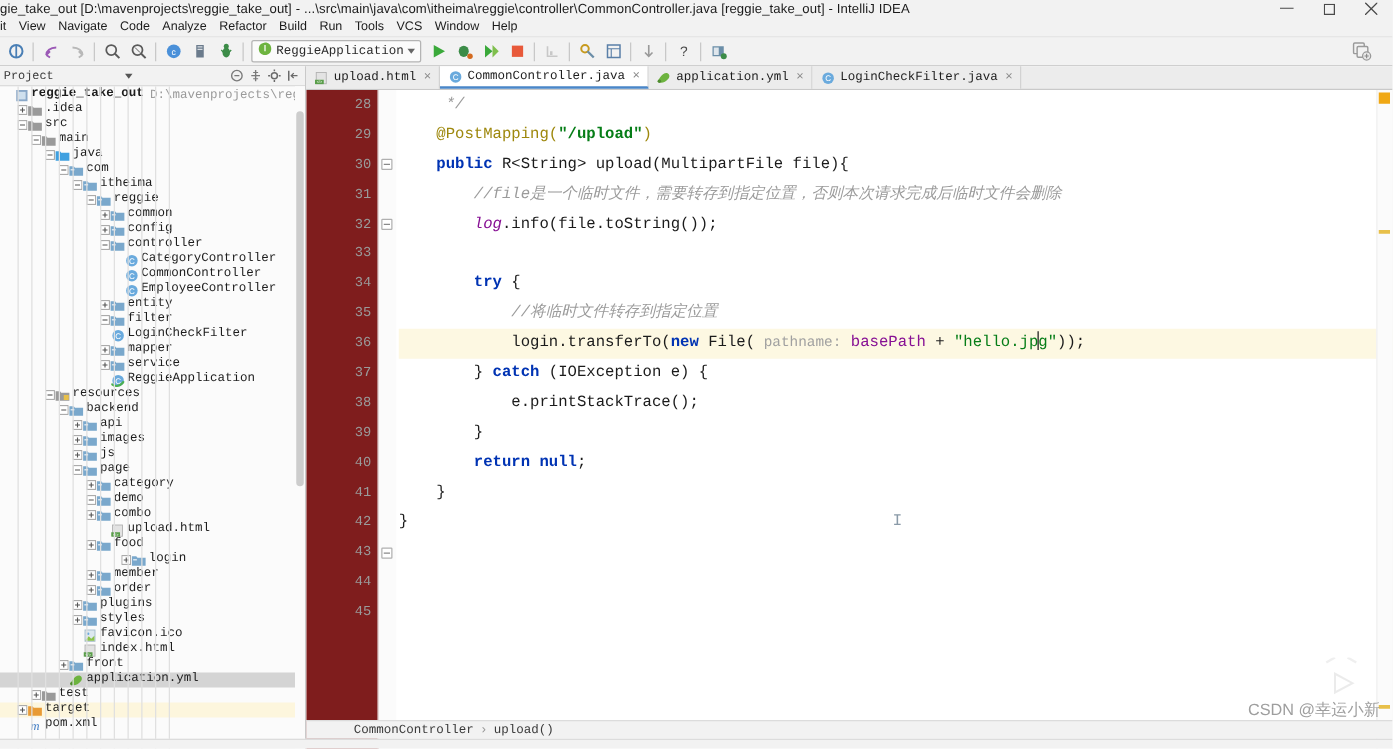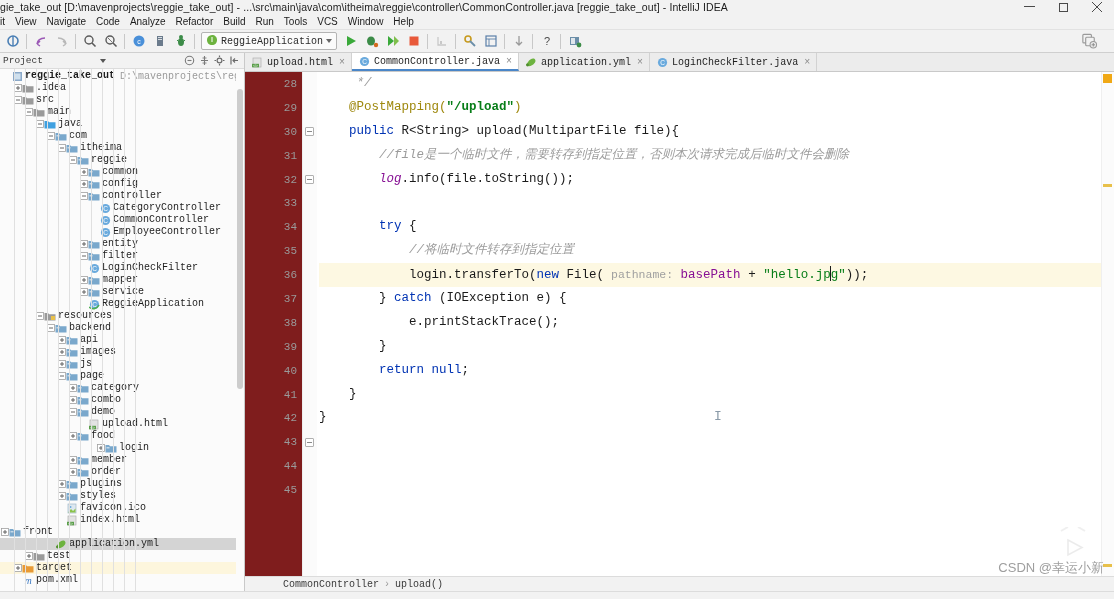--- a/index.html
+++ b/index.html
@@ -160,21 +160,21 @@
   .foldmark { position: absolute; width: 9px; height: 9px; border: 1px solid #b0b0b0; background: #fff; border-radius: 1px; left: 2px;}
   .foldmark::after { content:''; position:absolute; left:1px; right:1px; top:3px; height:1px; background:#8a8a8a; }
 
   .code {
     flex: 1; position: relative;
     font-family: "Liberation Mono", monospace; font-size: 12.5px;
     color: #1b1b1b; padding-left: 16px;
   }
   .cline { height: 23.9px; line-height: 23.9px; white-space: pre; }
   .cline.hl { background: #fdf8e2; }
-  .kw      { color: #0033b3; font-weight: normal; }
+  .kw      { color: #0033b3; font-weight: bold; }
   .str     { color: #067d17; }
   .cmt     { color: #9b9b9b; font-style: italic; }
   .jdoc-t  { color: #9b9b9b; font-style: italic; }
   .jdoc-tag{ color: #717171; font-style: italic; font-weight: bold; text-decoration: underline; background:#f6ebd2;}
   .jdoc-p  { color: #1b1b1b; font-style: italic; font-weight: bold; background:#f6ebd2;}
   .anno    { color: #9e880d; }
   .annostr { color: #067d17; font-weight: bold;}
   .hint    { color: #a0a0a0; font-size: 11.5px; }
   .field   { color: #871094; }
   .cursor {
@@ -799,45 +799,45 @@
                 <path d="M0.5 2 L4 2 L5 3.2 L11.5 3.2 L11.5 9.5 L0.5 9.5 Z" fill="#7aa8cc"></path>
                 <rect x="1.5" y="4.2" width="3" height="1.2" fill="#fff" opacity=".7"></rect>
               </svg>
             </span>
             <span class="tlabel">category</span>
           </div>
           <div class="trow" style="padding-left: 68px;">
             <span class="twist">
               <svg width="8" height="8" viewBox="0 0 8 8">
                 <rect x="0.5" y="0.5" width="7" height="7" fill="#fff" stroke="#a0a0a0" stroke-width=".8"></rect>
+                <path d="M2 4 L6 4" stroke="#555" stroke-width=".9"></path>
+              </svg>
+            </span>
+            <span class="ticon">
+              <svg width="12" height="11" viewBox="0 0 12 11">
+                <path d="M0.5 2 L4 2 L5 3.2 L11.5 3.2 L11.5 9.5 L0.5 9.5 Z" fill="#7aa8cc"></path>
+                <rect x="1.5" y="4.2" width="3" height="1.2" fill="#fff" opacity=".7"></rect>
+              </svg>
+            </span>
+            <span class="tlabel">demo</span>
+          </div>
+          <div class="trow" style="padding-left: 68px;">
+            <span class="twist">
+              <svg width="8" height="8" viewBox="0 0 8 8">
+                <rect x="0.5" y="0.5" width="7" height="7" fill="#fff" stroke="#a0a0a0" stroke-width=".8"></rect>
                 <path d="M2 4 L6 4 M4 2 L4 6" stroke="#555" stroke-width=".9"></path>
               </svg>
             </span>
             <span class="ticon">
               <svg width="12" height="11" viewBox="0 0 12 11">
                 <path d="M0.5 2 L4 2 L5 3.2 L11.5 3.2 L11.5 9.5 L0.5 9.5 Z" fill="#7aa8cc"></path>
                 <rect x="1.5" y="4.2" width="3" height="1.2" fill="#fff" opacity=".7"></rect>
               </svg>
             </span>
             <span class="tlabel">combo</span>
-          </div>
-          <div class="trow" style="padding-left: 68px;">
-            <span class="twist">
-              <svg width="8" height="8" viewBox="0 0 8 8">
-                <rect x="0.5" y="0.5" width="7" height="7" fill="#fff" stroke="#a0a0a0" stroke-width=".8"></rect>
-                <path d="M2 4 L6 4" stroke="#555" stroke-width=".9"></path>
-              </svg>
-            </span>
-            <span class="ticon">
-              <svg width="12" height="11" viewBox="0 0 12 11">
-                <path d="M0.5 2 L4 2 L5 3.2 L11.5 3.2 L11.5 9.5 L0.5 9.5 Z" fill="#7aa8cc"></path>
-                <rect x="1.5" y="4.2" width="3" height="1.2" fill="#fff" opacity=".7"></rect>
-              </svg>
-            </span>
-            <span class="tlabel">demo</span>
           </div>
           <div class="trow" style="padding-left: 79px;">
             <span class="twist"></span>
             <span class="ticon">
               <svg width="12" height="11" viewBox="0 0 12 11">
                 <rect x="2" y="1" width="8" height="9" fill="#e3e3e3" stroke="#b0b0b0" stroke-width=".7"></rect>
                 <rect x="1" y="6.8" width="7" height="3.5" fill="#5a9e4a"></rect>
                 <text x="4.5" y="9.6" font-size="3" fill="#fff" text-anchor="middle" font-family="Liberation Sans">&lt;/&gt;</text>
               </svg>
             </span>
@@ -948,21 +948,21 @@
             <span class="twist"></span>
             <span class="ticon">
               <svg width="12" height="11" viewBox="0 0 12 11">
                 <rect x="2" y="1" width="8" height="9" fill="#e3e3e3" stroke="#b0b0b0" stroke-width=".7"></rect>
                 <rect x="1" y="6.8" width="7" height="3.5" fill="#5a9e4a"></rect>
                 <text x="4.5" y="9.6" font-size="3" fill="#fff" text-anchor="middle" font-family="Liberation Sans">&lt;/&gt;</text>
               </svg>
             </span>
             <span class="tlabel">index.html</span>
           </div>
-          <div class="trow" style="">
+          <div class="trow" style="padding-left: 46px;">
             <span class="twist">
               <svg width="8" height="8" viewBox="0 0 8 8">
                 <rect x="0.5" y="0.5" width="7" height="7" fill="#fff" stroke="#a0a0a0" stroke-width=".8"></rect>
                 <path d="M2 4 L6 4 M4 2 L4 6" stroke="#555" stroke-width=".9"></path>
               </svg>
             </span>
             <span class="ticon">
               <svg width="12" height="11" viewBox="0 0 12 11">
                 <path d="M0.5 2 L4 2 L5 3.2 L11.5 3.2 L11.5 9.5 L0.5 9.5 Z" fill="#7aa8cc"></path>
                 <rect x="1.5" y="4.2" width="3" height="1.2" fill="#fff" opacity=".7"></rect>

